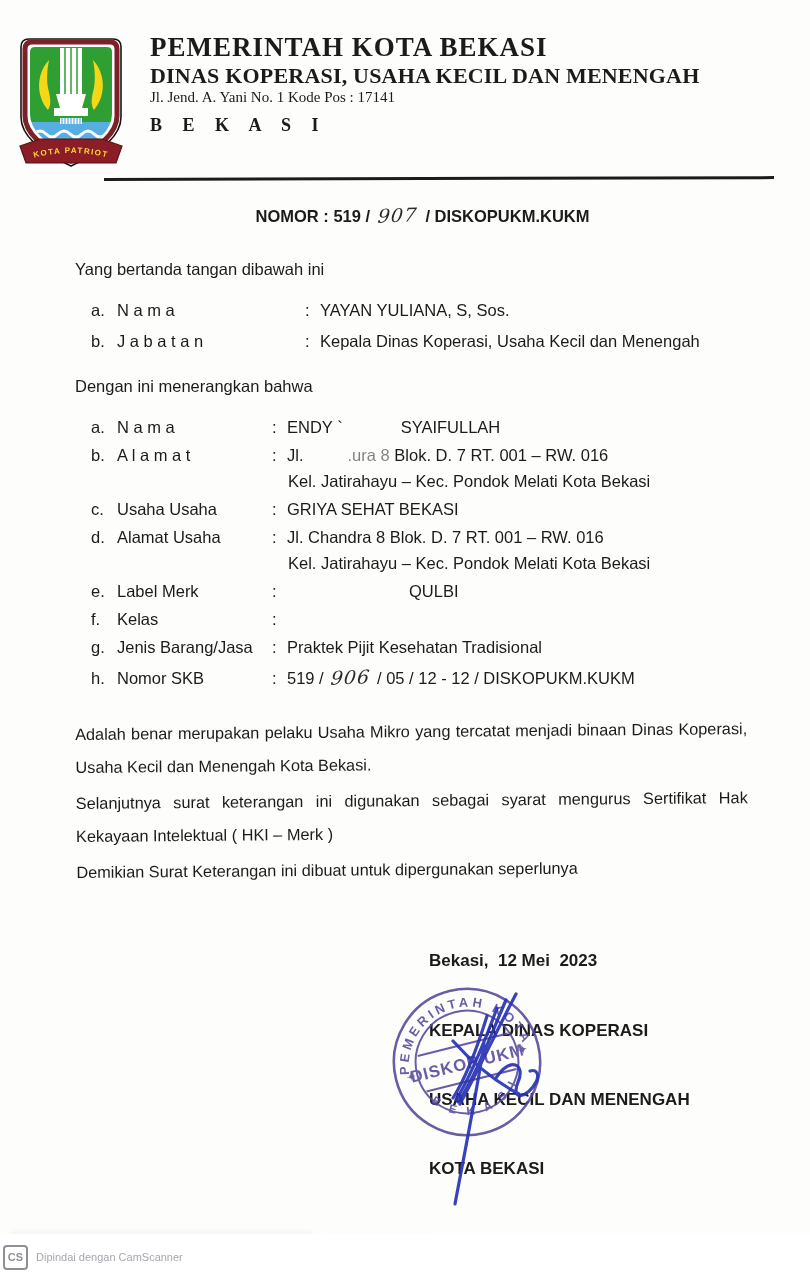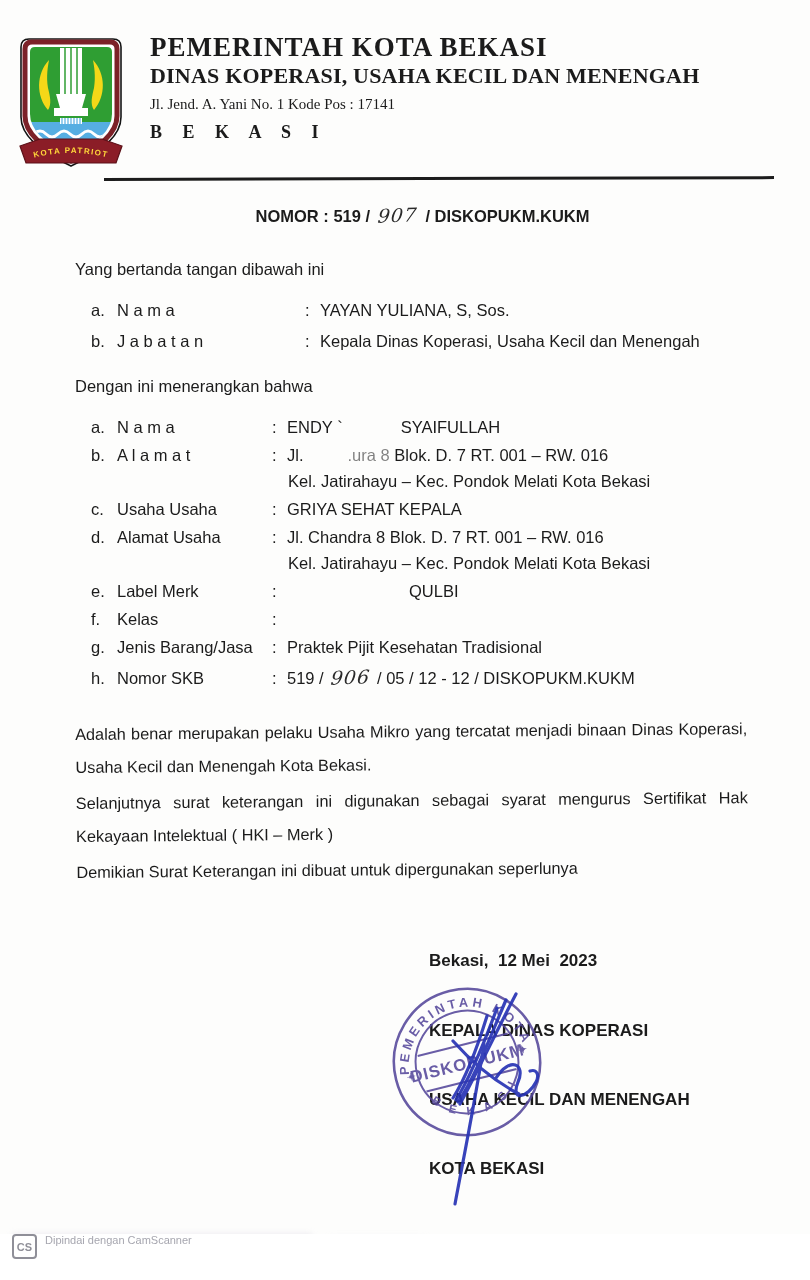--- a/index.html
+++ b/index.html
@@ -4,21 +4,21 @@
 <style>
   html,body{margin:0;padding:0;background:#ffffff;}
   .page{position:relative;width:810px;height:1280px;background:#fdfdfc;overflow:hidden;
         font-family:"Liberation Sans", sans-serif;color:#1b1b1b;}
   
   .header{position:relative;padding-top:32px;height:146px;}
   .logo{position:absolute;left:16px;top:34px;width:110px;height:142px;}
   .header-text{margin-left:150px;width:600px;text-align:left;font-family:Liberation Serif, serif;}
   .h-line1{font-size:27px;font-weight:700;letter-spacing:1px;}
   .h-line2{font-size:22px;font-weight:700;letter-spacing:.2px;}
-  .h-line3{font-size:15px;margin-top:7px;}
+  .h-line3{font-size:15px;}
   .h-line4{font-size:18px;font-weight:700;letter-spacing:8px;margin-top:9px;}
   .rule{position:absolute;left:104px;right:36px;top:177px;height:3px;background:#1c1c1c;transform:rotate(-.15deg);}
   
   .content{padding:0 40px 0 75px;}
   .title-block{margin-top:26px;text-align:center;}
   .title-h{display:inline-block;font-size:18px;font-weight:700;text-decoration:underline;letter-spacing:.4px;}
   .nomor-line{font-size:16.5px;font-weight:700;margin-top:2px;}
   .hand{font-family:"DejaVu Serif", serif;font-style:italic;font-weight:400;font-size:19px;
         display:inline-block;transform:skewX(-8deg) rotate(-2deg);color:#2a2a2a;letter-spacing:1px;}
   .nomor-line .hand{margin:0 8px;}
@@ -46,21 +46,21 @@
   
   .sig-block{position:absolute;left:429px;top:903px;width:330px;font-size:17px;font-weight:700;
              line-height:1.36;white-space:pre-wrap;}
   .stamp{position:absolute;left:388px;top:983px;width:158px;height:158px;transform:rotate(-14deg);
          opacity:.88;z-index:3;pointer-events:none;}
   .signature-svg{position:absolute;left:398px;top:986px;width:190px;height:240px;z-index:4;pointer-events:none;}
   
   .smudge1{position:absolute;left:12px;top:1234px;width:300px;height:8px;background:rgba(186,180,206,.28);filter:blur(3px);}
   .smudge2{position:absolute;left:330px;top:1240px;width:95px;height:10px;background:rgba(190,185,214,.30);filter:blur(4px);}
   .footer{position:absolute;left:0;bottom:0;width:100%;height:46px;background:#ffffff;
-          display:flex;padding-left:12px;box-sizing:border-box;}
+          display:flex;align-items:center;padding-left:3px;box-sizing:border-box;}
   .cs-badge{width:21px;height:21px;border:2px solid #8f8f98;border-radius:4px;color:#8f8f98;
             font-size:11px;font-weight:700;display:flex;align-items:center;justify-content:center;flex:none;}
   .footer-text{color:#a6a6af;font-size:11px;margin-left:8px;}
 </style>
 </head>
 <body>
 
 <div class="page">
 
   <div class="header">
@@ -152,21 +152,21 @@
         <span class="letter">b.</span>
         <span class="label">A l a m a t</span>
         <span class="colon">:</span>
         <span class="value"><span>Jl.</span><span class="gap-md"></span><span class="faded">.ura 8 </span><span>Blok. D. 7 RT. 001 – RW. 016</span></span>
       </div>
       <div class="cont-line">Kel. Jatirahayu – Kec. Pondok Melati Kota Bekasi</div>
       <div class="row">
         <span class="letter">c.</span>
         <span class="label">Usaha Usaha</span>
         <span class="colon">:</span>
-        <span class="value">GRIYA SEHAT KEPALA</span>
+        <span class="value">GRIYA SEHAT BEKASI</span>
       </div>
       <div class="row">
         <span class="letter">d.</span>
         <span class="label">Alamat Usaha</span>
         <span class="colon">:</span>
         <span class="value">Jl. Chandra 8 Blok. D. 7 RT. 001 – RW. 016</span>
       </div>
       <div class="cont-line">Kel. Jatirahayu – Kec. Pondok Melati Kota Bekasi</div>
       <div class="row">
         <span class="letter">e.</span>

